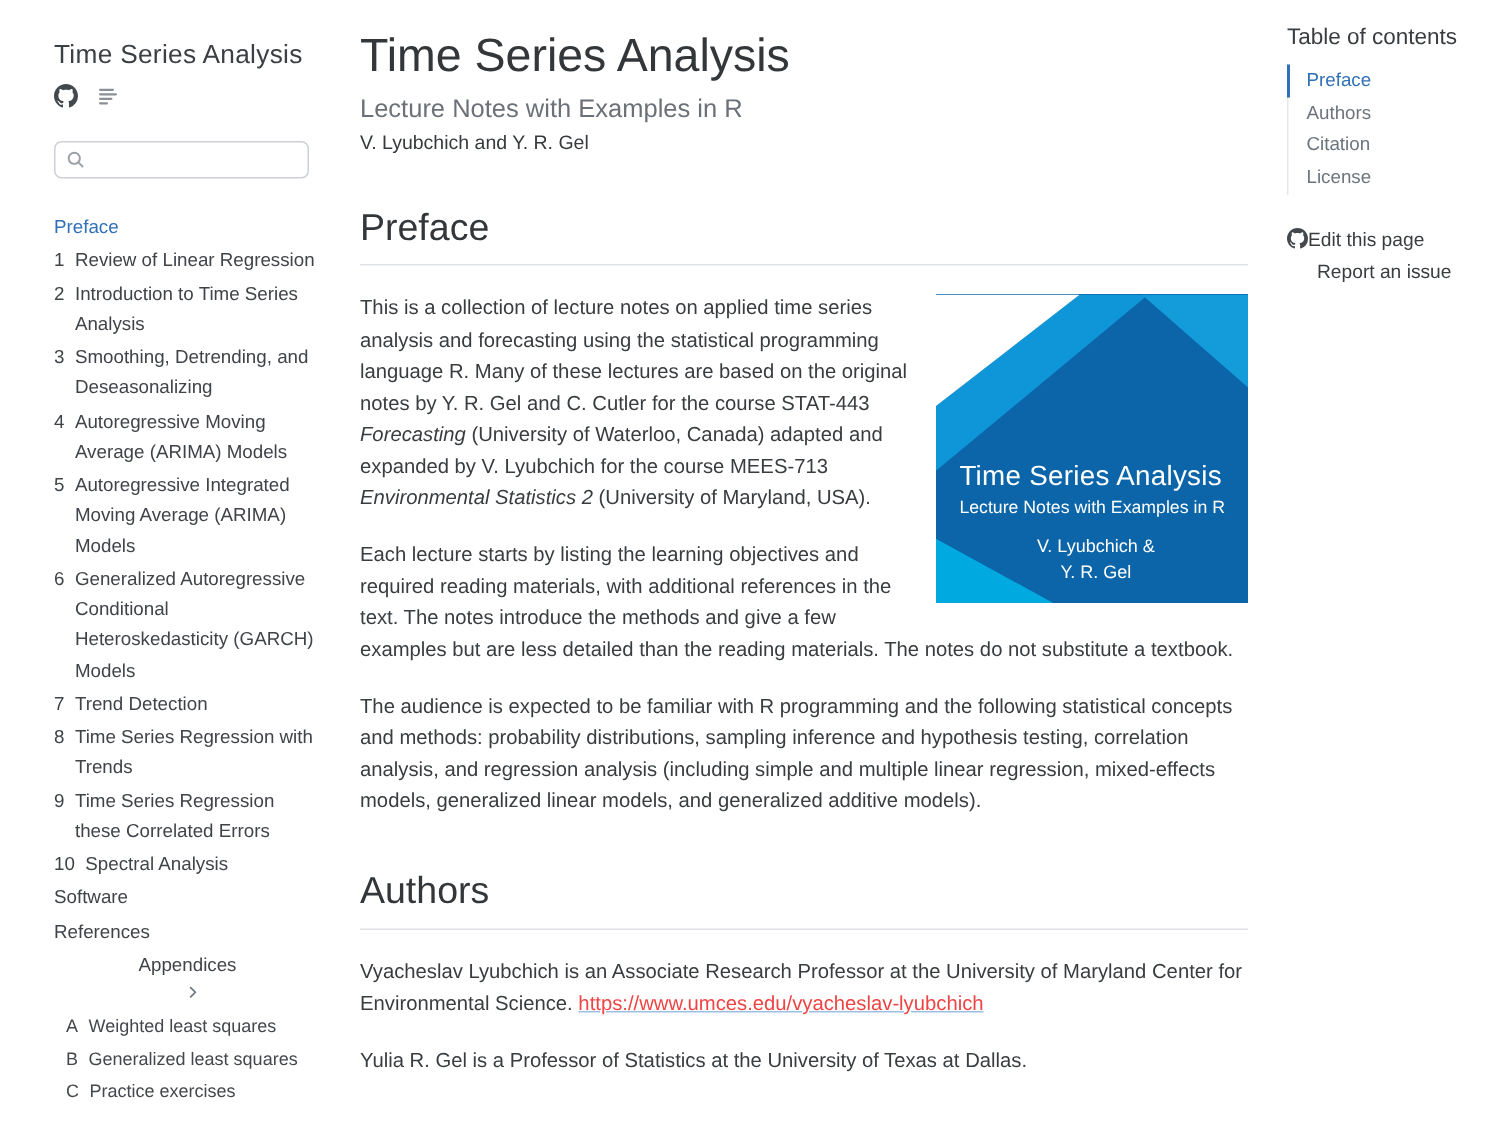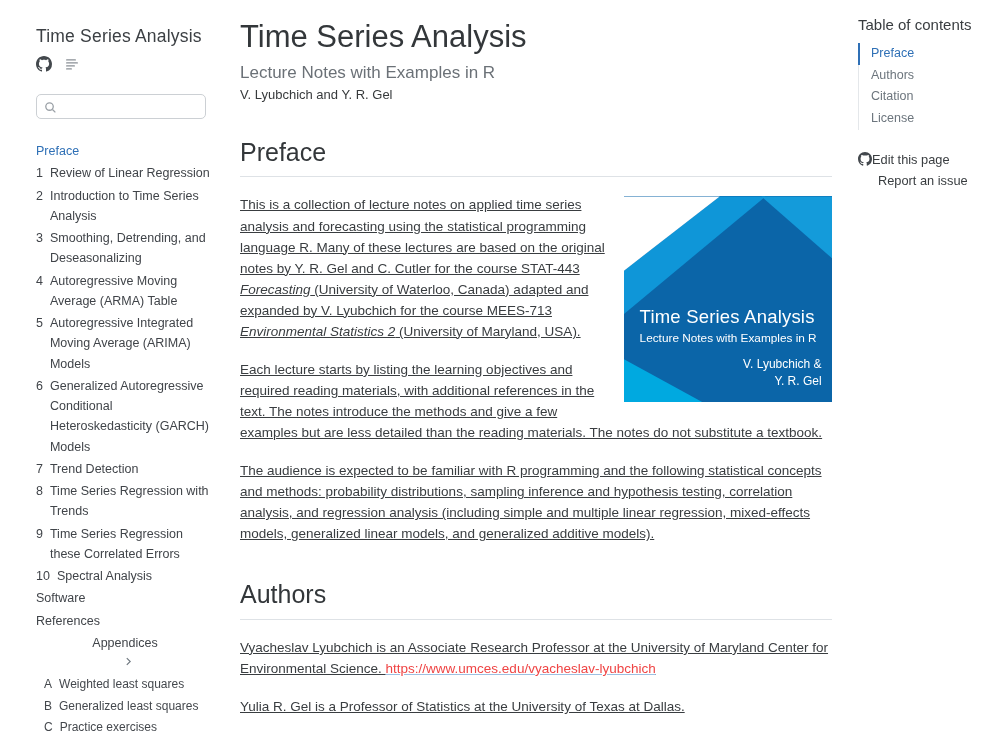--- a/index.html
+++ b/index.html
@@ -49,38 +49,38 @@
   .main{position:absolute;left:240px;top:20px;width:592px;}
   h1.page-title{font-size:31px;font-weight:400;line-height:1.12;color:#33373a;}
   .subtitle{margin-top:8px;font-size:17px;color:#6b7177;font-weight:400;}
   .author-label{margin-top:27px;font-size:10.5px;letter-spacing:.6px;color:#6c757d;}
   .author-name{margin-top:4px;font-size:13px;color:var(--text);}
   h2.section{
     font-size:25px;font-weight:400;color:#33373a;line-height:1.15;
     margin-top:36px;padding-bottom:10px;border-bottom:1px solid var(--border);
     margin-bottom:17px;
   }
-  .main p{font-size:13.5px;line-height:1.56;margin-bottom:17px;color:#393d40;text-decoration:underline;}
+  .main p{font-size:13.5px;line-height:1.56;margin-bottom:17px;color:#393d40;}
   .main p em{font-style:italic;}
   .main a.inline-link{color:#ef4444;text-decoration:underline;text-decoration-color:#9dc0e2;text-align:right;}
 
   
   .cover{
     float:right;width:208px;height:206px;margin:2px 0 12px 18px;
     position:relative;background:var(--cover-field);overflow:hidden;
   }
   .cover span{position:absolute;inset:0;display:block;}
   .cv-band{background:var(--cover-band);clip-path:polygon(0 36%,46% 0,68% 0,0 57%);}
   .cv-corner{background:var(--cover-corner);clip-path:polygon(66% 0,100% 0,100% 30%);}
   .cv-white{background:#ffffff;clip-path:polygon(0 0,46% 0,0 36%);}
   .cv-accent{background:var(--cover-accent);clip-path:polygon(0 79%,38% 100%,0 100%);}
   .cv-text{position:absolute;left:7.5%;right:5%;top:53%;color:#fff;}
   .cv-title{font-size:18.5px;font-weight:500;letter-spacing:.2px;white-space:nowrap;}
   .cv-sub{font-size:11.8px;margin-top:3px;white-space:nowrap;}
-  .cv-authors{margin-top:11px;text-align:right;font-size:12px;line-height:1.45;}
+  .cv-authors{margin-top:11px;text-align:center;font-size:12px;line-height:1.45;}
 
   
   .toc{position:absolute;left:858px;top:16px;width:136px;}
   .toc-heading{font-size:15px;color:#393d40;}
   .toc-list{list-style:none;margin-top:10px;border-left:1px solid #e4e7ea;}
   .toc-list .toc-item{
     position:relative;display:block;padding:3px 0 3px 12px;
     font-size:12.5px;color:#6c757d;line-height:1.25;
   }
   .toc-list .toc-item.active{color:var(--accent);}
@@ -144,21 +144,21 @@
       </li>
     <li>
         <a class="side-item">
           <span class="num">3</span>
           <span class="lbl">Smoothing, Detrending, and Deseasonalizing</span>
         </a>
       </li>
     <li>
         <a class="side-item">
           <span class="num">4</span>
-          <span class="lbl">Autoregressive Moving Average (ARMA) Table</span>
+          <span class="lbl">Autoregressive Moving Average (ARIMA) Models</span>
         </a>
       </li>
     <li>
         <a class="side-item">
           <span class="num">5</span>
           <span class="lbl">Autoregressive Integrated Moving Average (ARIMA) Models</span>
         </a>
       </li>
     <li>
         <a class="side-item">

